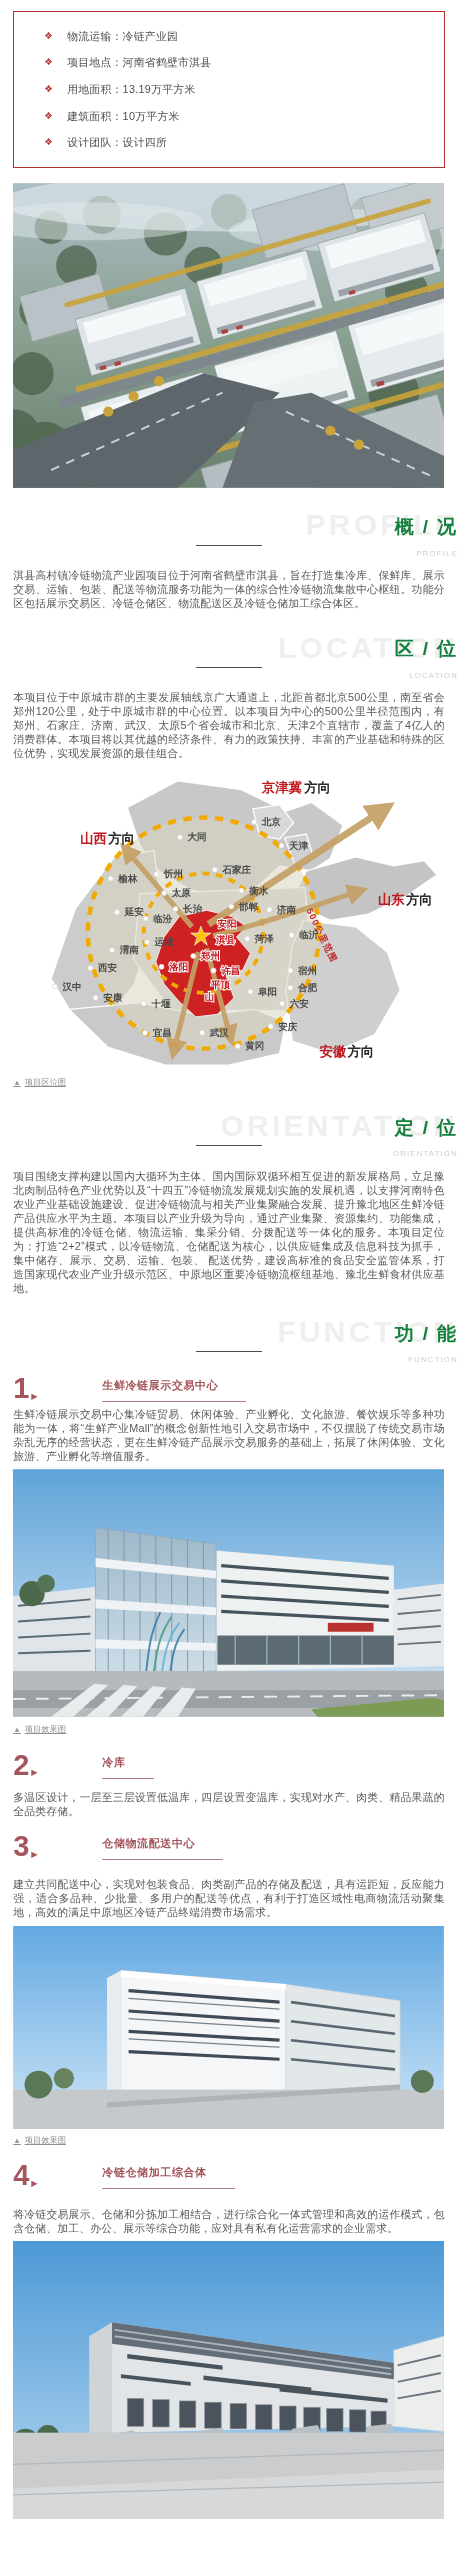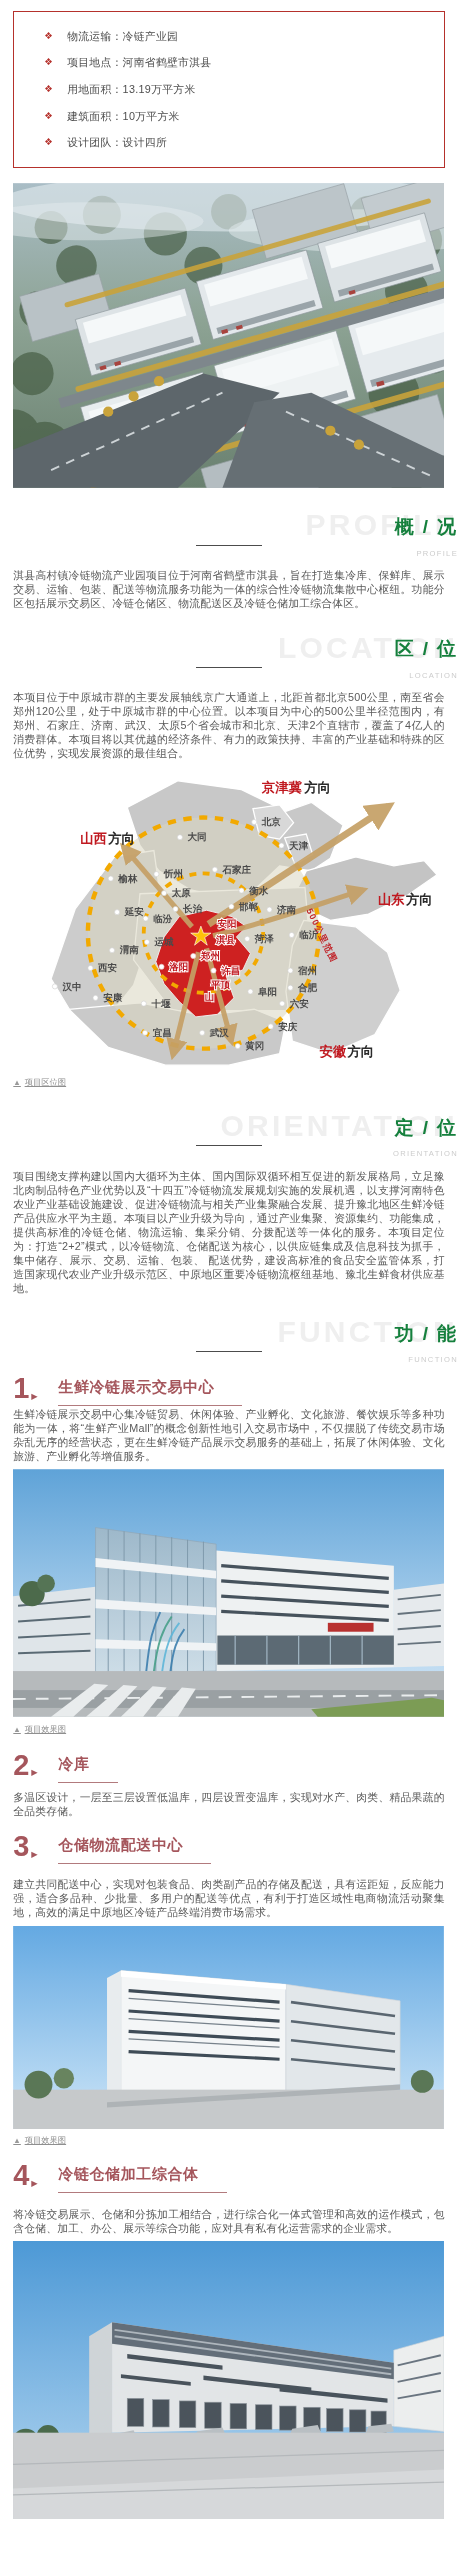--- a/index.html
+++ b/index.html
@@ -34,23 +34,23 @@
     text-align:justify;letter-spacing:0.2px;}
   
   .caption{margin:6.4px 13.3px 0;font-size:8.3px;color:#8f8f8f;height:11.4px;text-decoration:underline;}
   .caption .tri{color:#9a9a9a;margin-right:3.8px;font-size:7.6px;}
   
   .fn-head{display:flex;align-items:flex-start;margin:15.3px 13.3px 0;height:32px;}
   .fn-head.mt26{margin-top:16.5px;}
   .fn-num-wrap{display:flex;align-items:flex-end;width:45px;flex:0 0 auto;}
   .fn-num{font-size:29px;font-weight:bold;color:#a5565c;line-height:27px;}
   .fn-arrow{color:#a5565c;font-size:8.3px;line-height:8.3px;margin:0 0 1.9px 1.9px;}
-  .fn-title{display:inline-block;margin-top:3.2px;font-size:15px;font-weight:bold;
+  .fn-title{display:inline-block;margin-top:3.2px;font-size:11px;font-weight:bold;
     color:#a5565c;letter-spacing:0.6px;padding:0 28px 8.3px 0;
-    border-bottom:1.3px solid #b27a7d;}
+    border-bottom:1.3px solid #b27a7d;margin-left:44px;}
   
   .map-wrap{display:block;margin:9px 13.3px 0;}
   .city-label{font-size:15px;font-weight:bold;fill:#4a4a4a;}
   .city-label-red{font-size:15px;font-weight:bold;fill:#c01920;
     stroke:#ffffff;stroke-width:3px;paint-order:stroke;}
   .dir-red{fill:#c01920;font-weight:bold;}
   .dir-black{fill:#2b2b2b;font-weight:bold;}
 </style>
 </head>
 <body>

